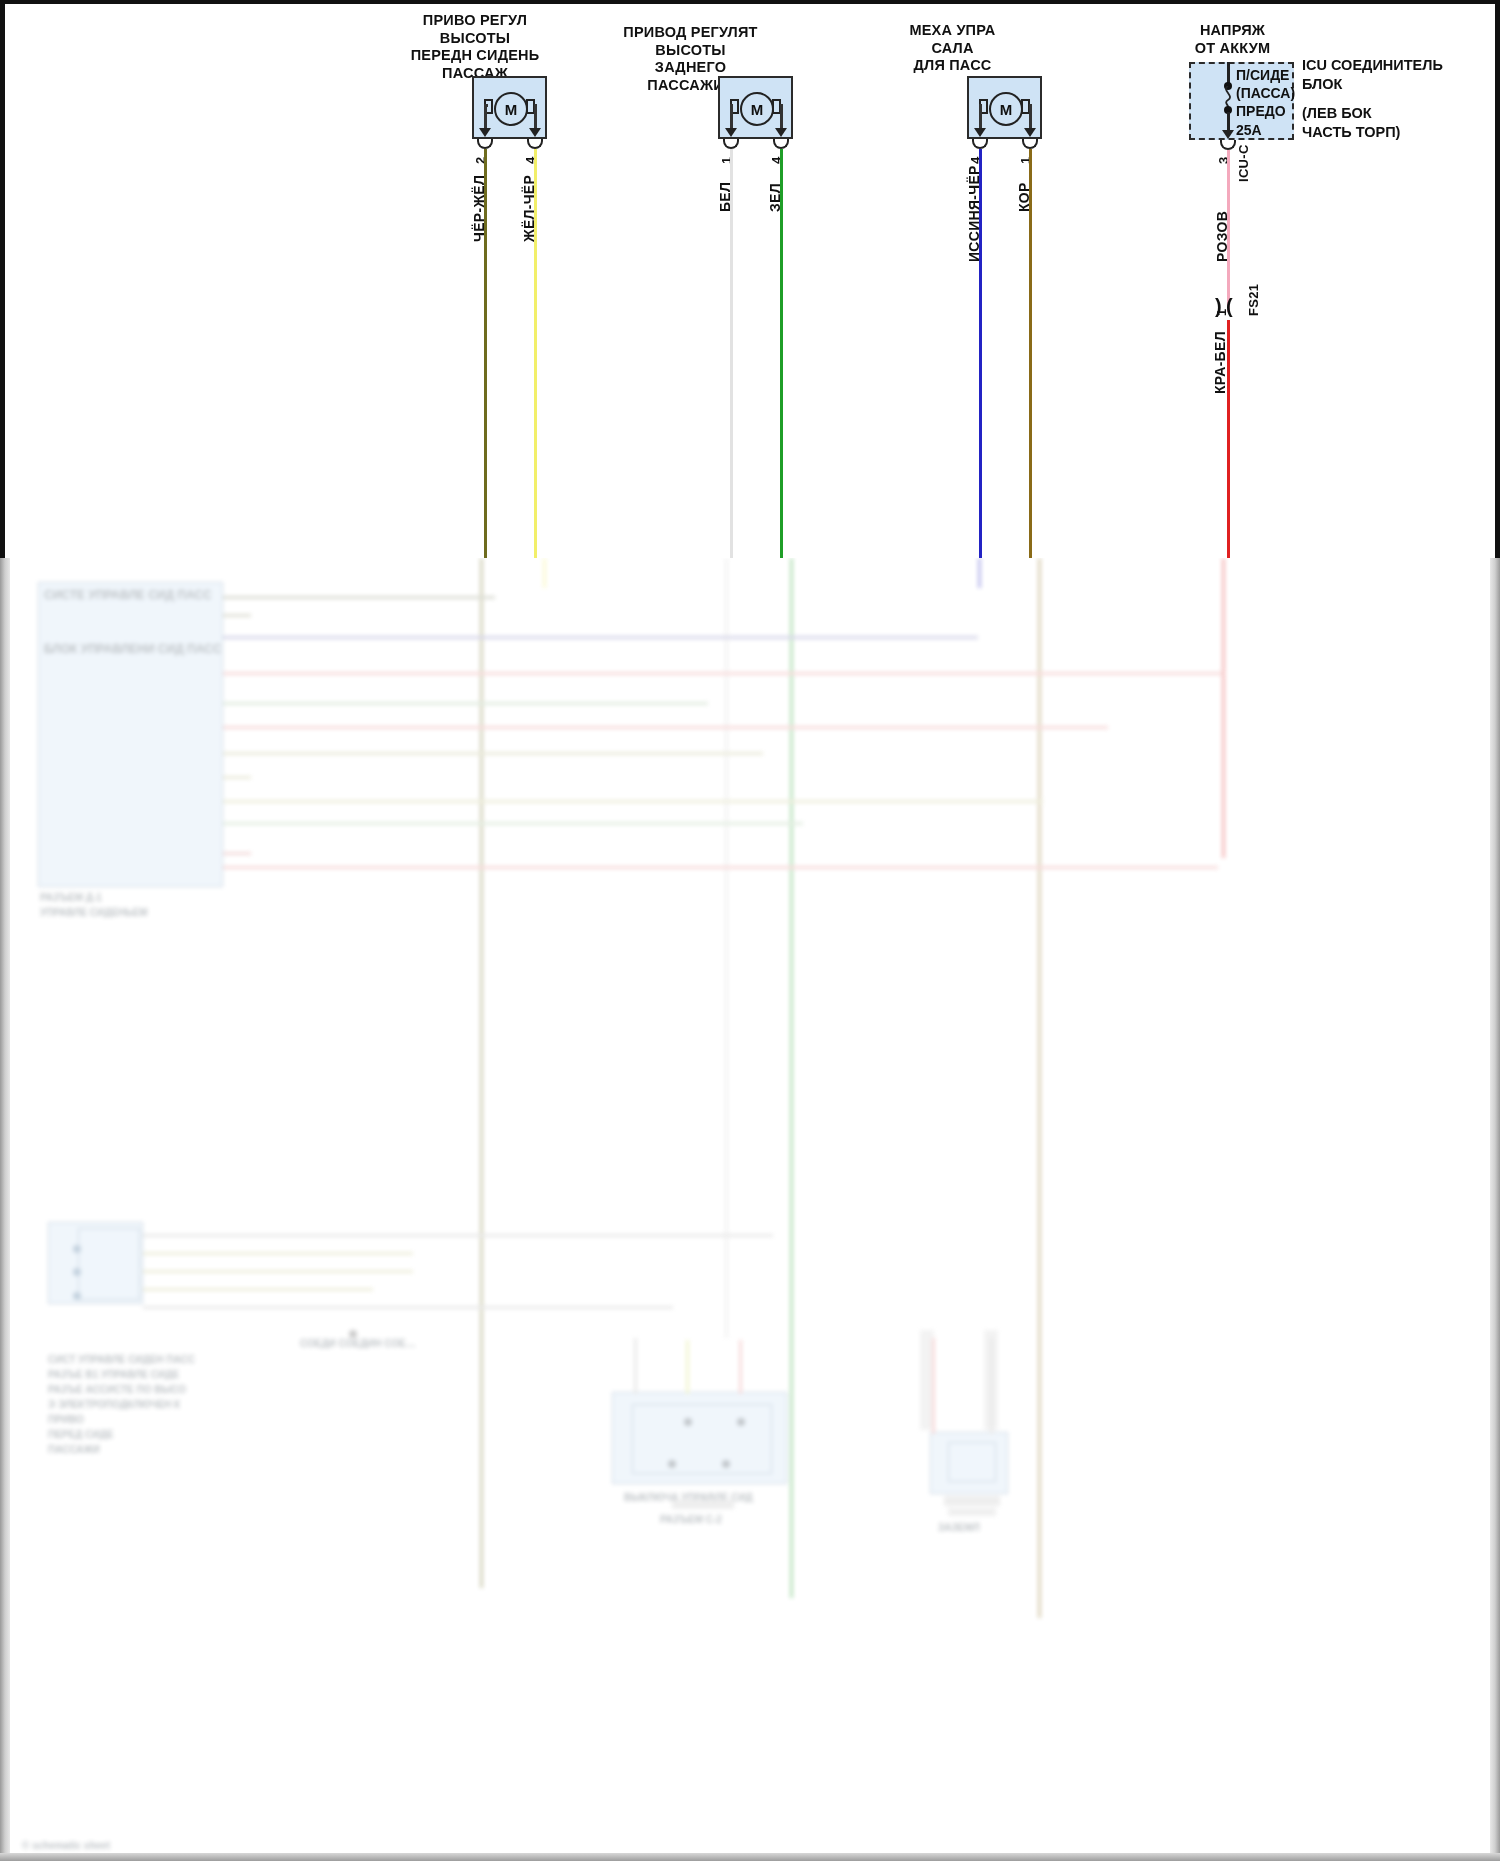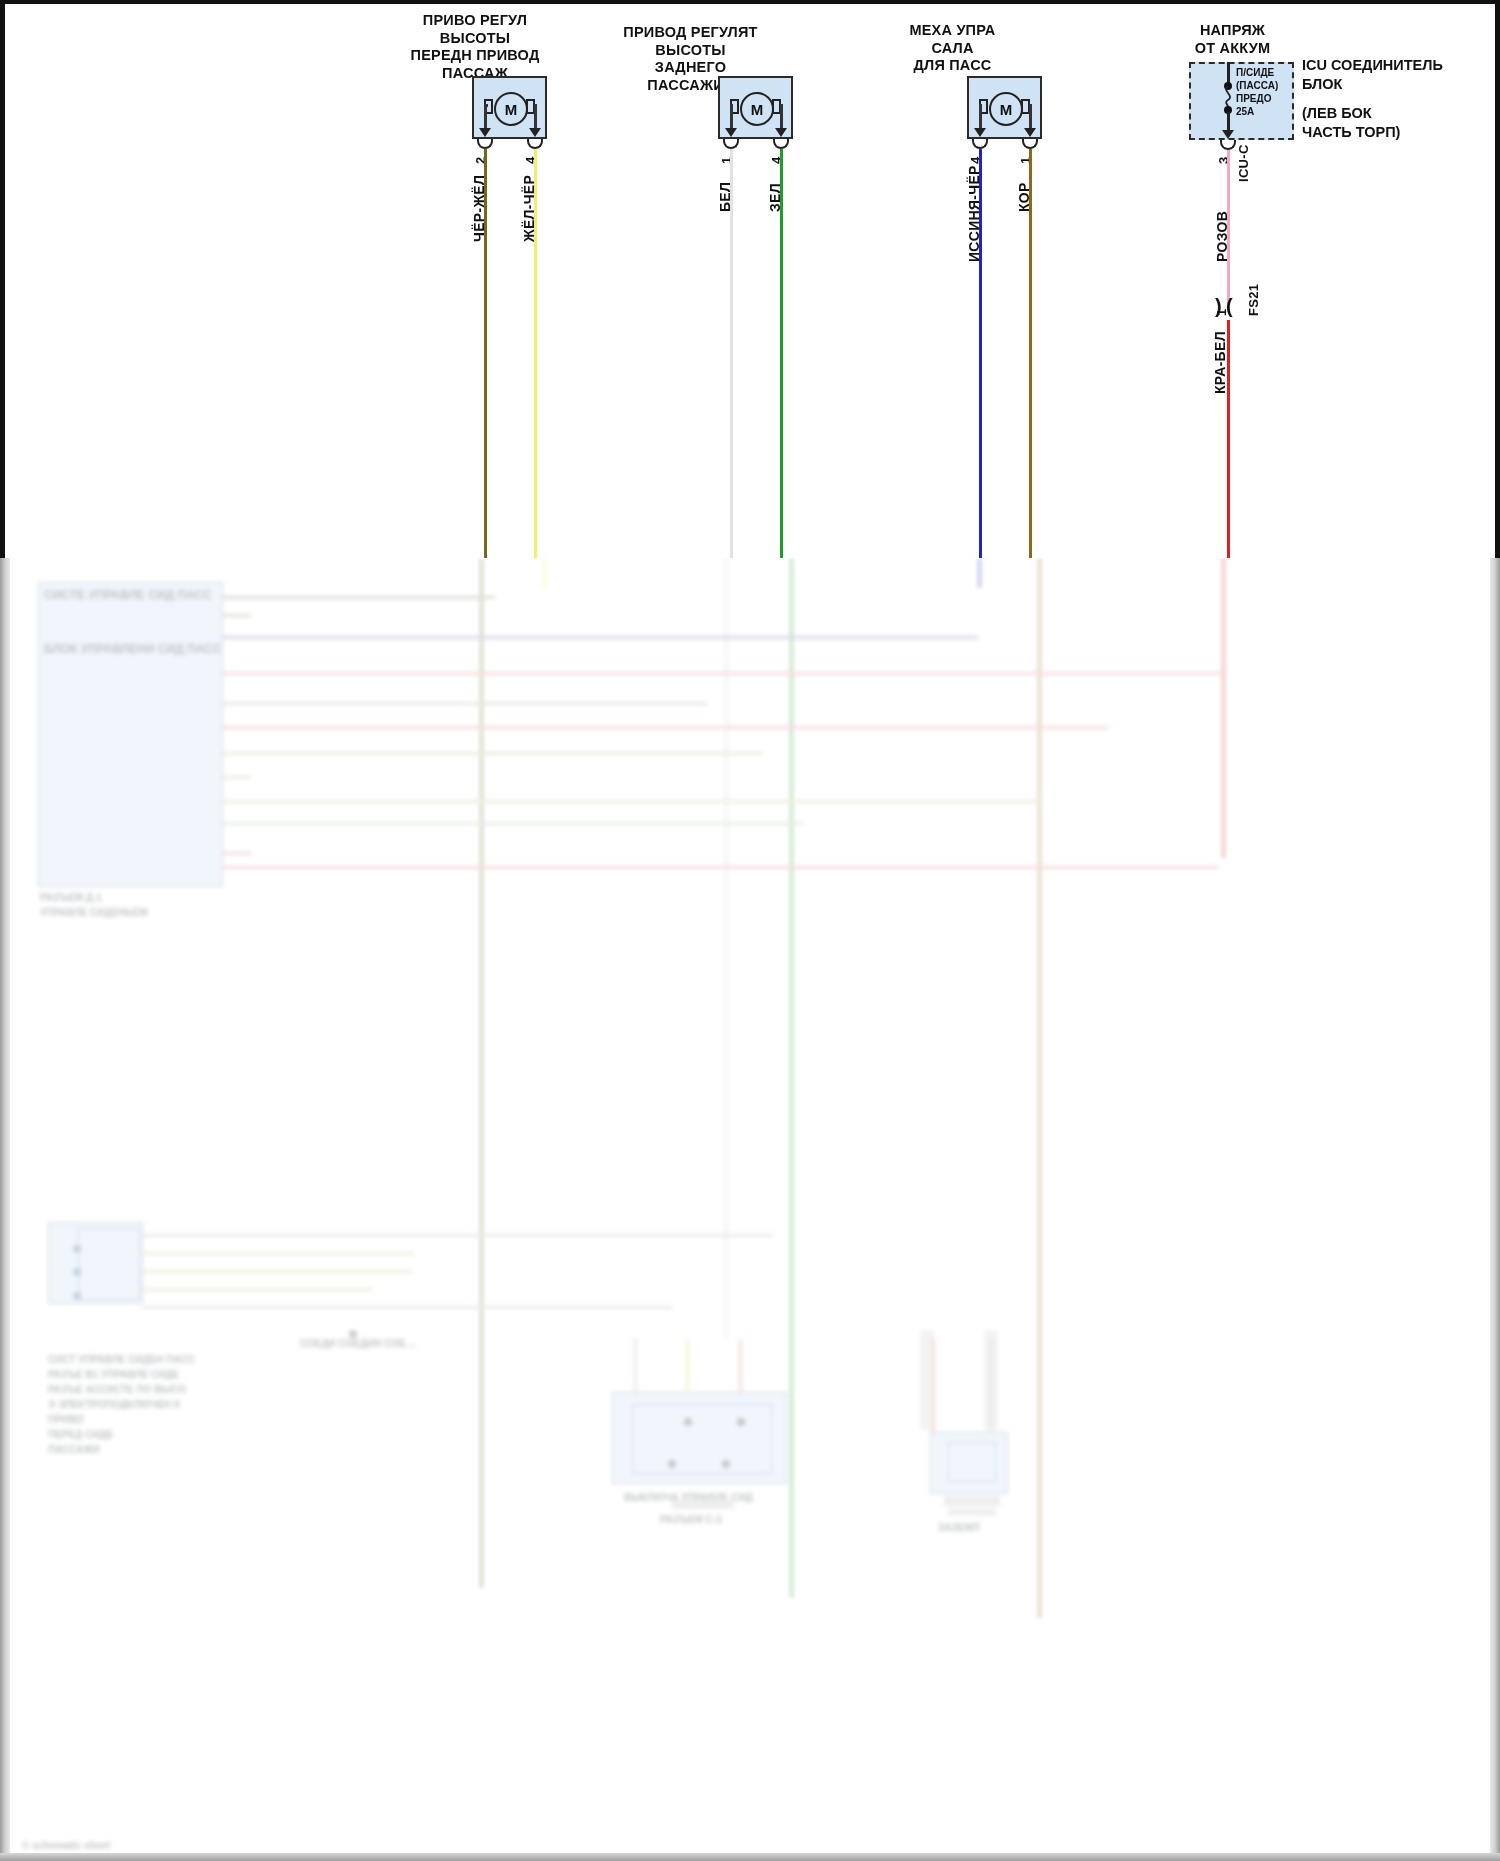--- a/index.html
+++ b/index.html
@@ -69,21 +69,21 @@
   .side-note{
     position:absolute;
     font-size:14.5px;
     font-weight:600;
     color:#111;
     line-height:1.28;
     white-space:pre-line;
   }
   .inbox-note{
     position:absolute;
-    font-size:10px;
+    font-size:14px;
     font-weight:700;
     color:#111;
     line-height:1.3;
     white-space:pre-line;
   }
 
   
   .motor{ position:absolute; }
   .motor .circ{
     position:absolute; left:12px; top:0;
@@ -233,21 +233,21 @@
       <div class="wv" style="left:990px;top:1338px;height:96px;background:#b9b9b9;"></div>
 
       <div class="ftxt tiny" style="left:22px;top:1838px;">© schematic sheet</div>
     </div>
   </div>
 
   <div id="frame-top">
 
     <div class="cap" style="left:355px;top:8px;width:230px;">ПРИВО РЕГУЛ
 ВЫСОТЫ
-ПЕРЕДН ПРИВОД
+ПЕРЕДН СИДЕНЬ
 ПАССАЖ</div>
 
     <div class="comp-box" style="left:467px;top:72px;width:75px;height:63px;"></div>
     <div class="motor" style="left:477px;top:88px;width:56px;height:30px;">
       <div class="brush l"></div>
       <div class="circ">M</div>
       <div class="brush r"></div>
     </div>
 
     <div class="wv" style="left:479px;top:100px;height:28px;background:#333;"></div>

